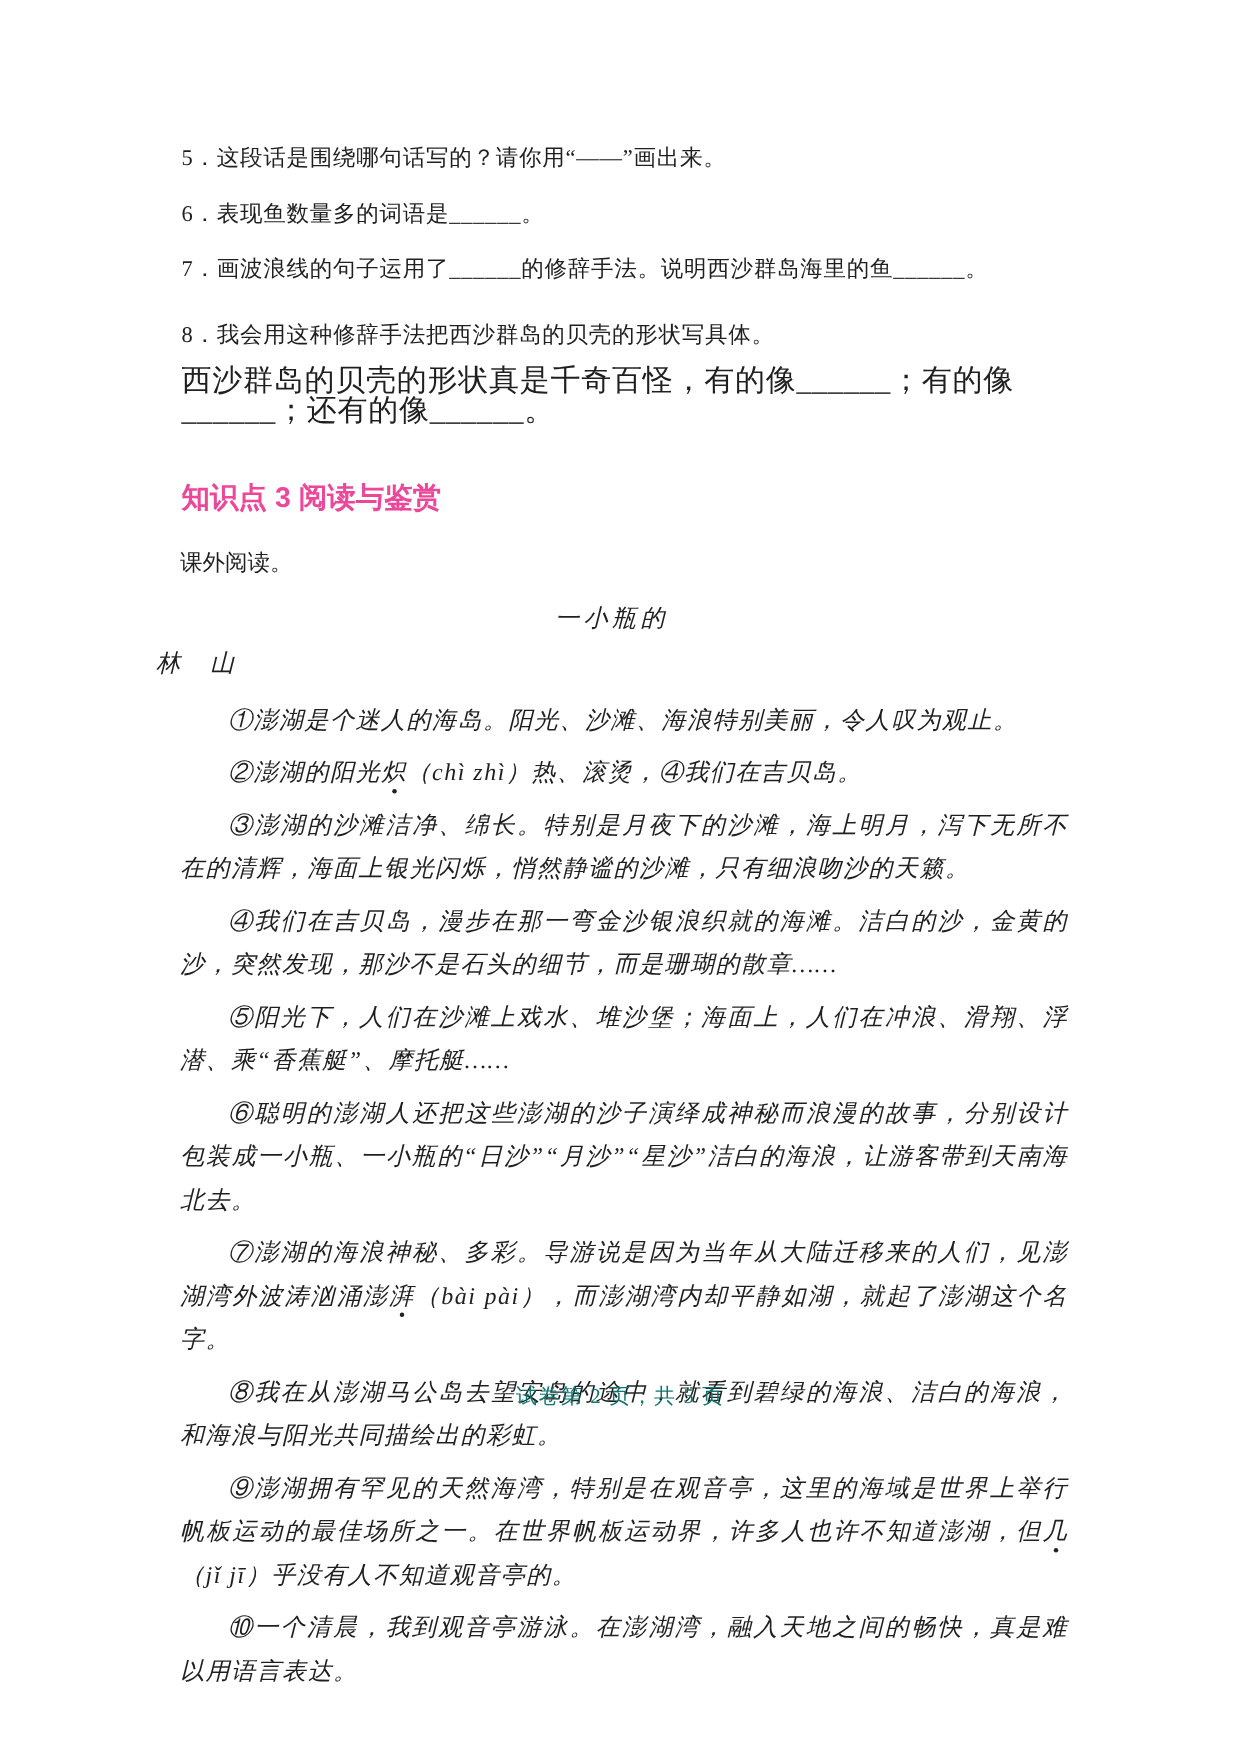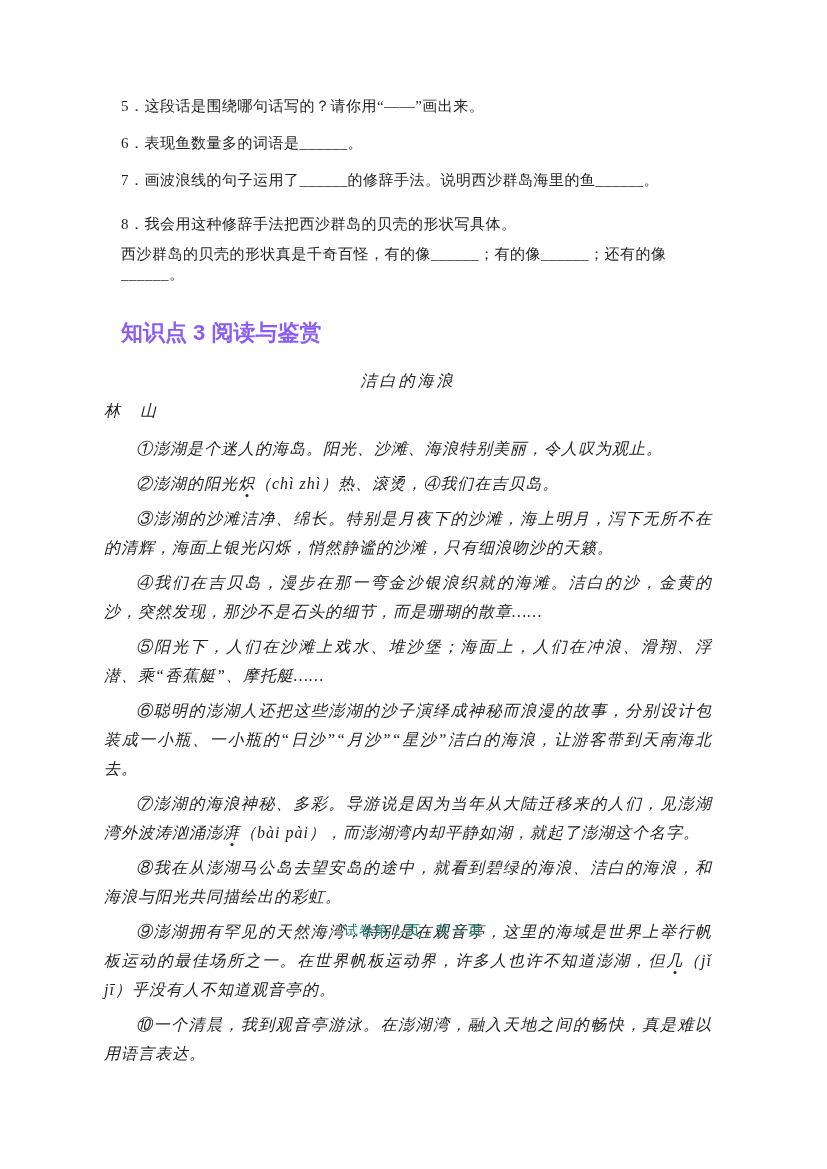--- a/index.html
+++ b/index.html
@@ -20,32 +20,32 @@
   
   .questions { }
   .q {
     margin:0 0 17px 17px;
     font-size:15px;
     line-height:20px;
     letter-spacing:0.5px;
   }
   .q-fill {
     margin:10px 0 0 17px;
-    font-size:15px;
+    font-size:20px;
     line-height:20px;
     letter-spacing:0.5px;
   }
   
   .heading {
     margin:36px 0 20px 17px;
     font-family:"Liberation Sans","DejaVu Sans",sans-serif;
     font-weight:700;
-    font-size:22px;
+    font-size:19px;
     line-height:26px;
-    color:#8b5cf6;
+    color:#ec4899;
   }
   .instruction {
     margin:0 0 8px 16px;
     font-size:15px;
     line-height:20px;
   }
   
   .passage {
     font-style:italic;
     font-size:16px;
@@ -57,21 +57,21 @@
     line-height:30px;
     letter-spacing:3px;
   }
   .p-author {
     text-align:left;
     margin:0 0 8px 0;
     line-height:30px;
     letter-spacing:2px;
   }
   .para {
-    margin:0 0 6px 0;
+    margin:0 0 6px 16px;
     text-indent:2em;
     line-height:29px;
     text-align:justify;
   }
   
   .em-char { position:relative; font-style:inherit; }
   .em-char::after {
     content:"";
     position:absolute;
     left:50%; bottom:-5px;
@@ -98,23 +98,24 @@
   <section class="questions">
     <p class="q">5．这段话是围绕哪句话写的？请你用“——”画出来。</p>
     <p class="q">6．表现鱼数量多的词语是______。</p>
     <p class="q">7．画波浪线的句子运用了______的修辞手法。说明西沙群岛海里的鱼______。</p>
     <p class="q" style="margin-bottom:0;margin-top:24px;">8．我会用这种修辞手法把西沙群岛的贝壳的形状写具体。</p>
     <p class="q-fill">西沙群岛的贝壳的形状真是千奇百怪，有的像______；有的像______；还有的像______。</p>
   </section>
 
   <h2 class="heading">知识点 3 阅读与鉴赏</h2>
 
+  <p class="instruction">课外阅读。</p>
 
   <div class="passage">
-    <p class="p-title">洁白的海浪</p>
+    <p class="p-title">一小瓶的</p>
     <p class="p-author">林　山</p>
 
     <p class="para">①澎湖是个迷人的海岛。阳光、沙滩、海浪特别美丽，令人叹为观止。</p>
 
     <p class="para"><span>②澎湖的阳光</span><span class="em-char">炽</span><span>（chì zhì）热、滚烫，④我们在吉贝岛。</span></p>
 
     <p class="para">③澎湖的沙滩洁净、绵长。特别是月夜下的沙滩，海上明月，泻下无所不在的清辉，海面上银光闪烁，悄然静谧的沙滩，只有细浪吻沙的天籁。</p>
 
     <p class="para">④我们在吉贝岛，漫步在那一弯金沙银浪织就的海滩。洁白的沙，金黄的沙，突然发现，那沙不是石头的细节，而是珊瑚的散章……</p>
 

